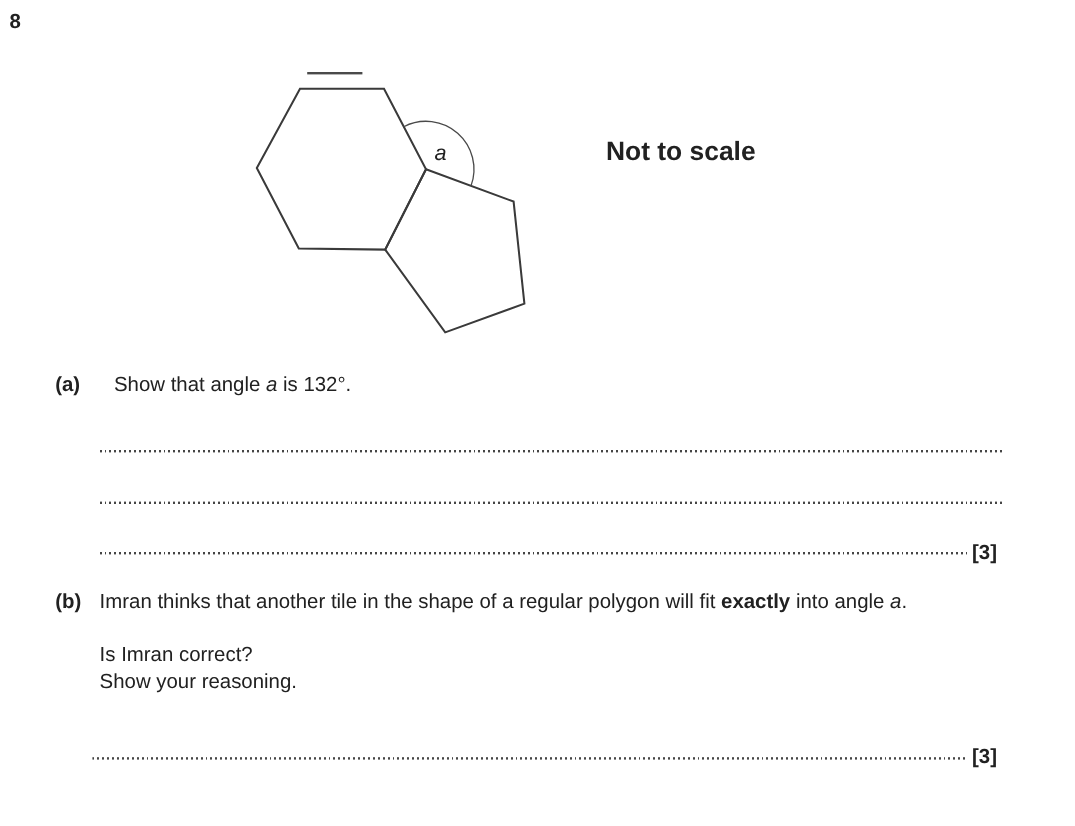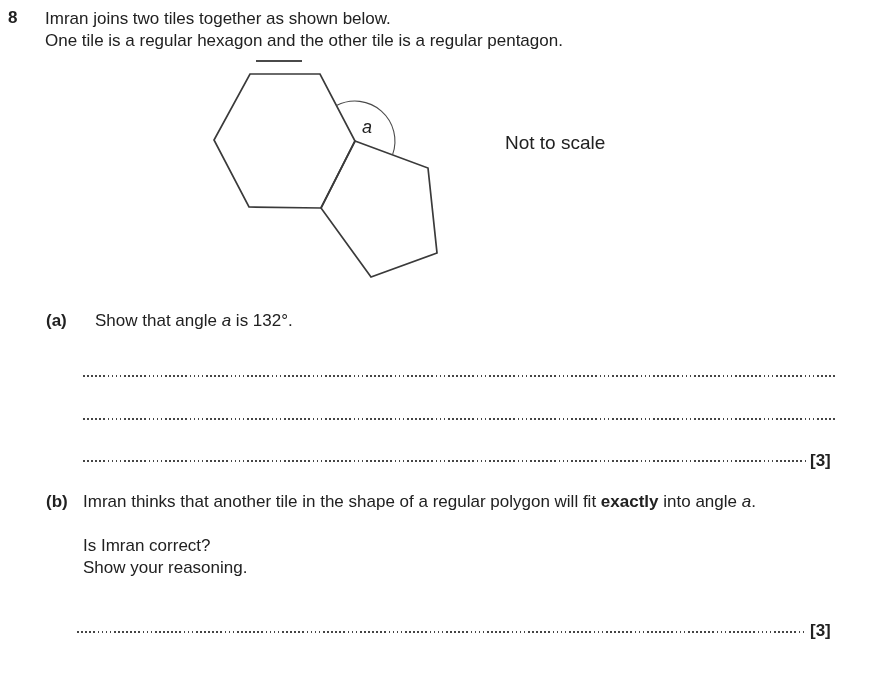--- a/index.html
+++ b/index.html
@@ -30,23 +30,23 @@
   .diagram {
     left: 200px; top: 58px;
     width: 255px; height: 230px;
   }
   .artifact {
     left: 256px; top: 60px;
     width: 46px; height: 2px;
     background: #4a4a4a;
   }
   .nts {
-    left: 505px; top: 132px;
-    font-weight: normal;
-    font-size: 19px;
+    left: 505px; top: 113px;
+    font-weight: bold;
+    font-size: 22px;
   }
   .part-label {
     left: 46px;
     font-weight: bold;
   }
   .part-a-label { top: 311px; }
   .part-a-text { left: 95px; top: 311px; }
   .part-b-label { top: 492px; }
   .part-b-text { left: 83px; top: 492px; }
   .part-b-questions {
@@ -79,24 +79,20 @@
     fill: #212121;
   }
 </style>
 </head>
 <body>
 
 <div class="page">
 
   <div class="abs q-num">8</div>
 
-  <div class="abs intro">
-    <div>Imran joins two tiles together as shown below.</div>
-    <div>One tile is a regular hexagon and the other tile is a regular pentagon.</div>
-  </div>
 
   <div class="abs artifact"></div>
 
   <div class="abs diagram">
     <svg width="255" height="230" viewBox="0 0 255 230">
       <polygon fill="none" stroke="#3a3a3a" stroke-width="1.7" stroke-linejoin="miter" points="50,16 120,16 155,83 121,150 49,149 14,82"></polygon>
       <polygon fill="none" stroke="#3a3a3a" stroke-width="1.7" stroke-linejoin="miter" points="155,83 228,110 237,195 171,219 121,150"></polygon>
       <path fill="none" stroke="#4a4a4a" stroke-width="1.1" d="M 136.5 47.6 A 40 40 0 0 1 192.5 96.9"></path>
       <text class="angle-label" x="167" y="75" text-anchor="middle">a</text>
     </svg>

